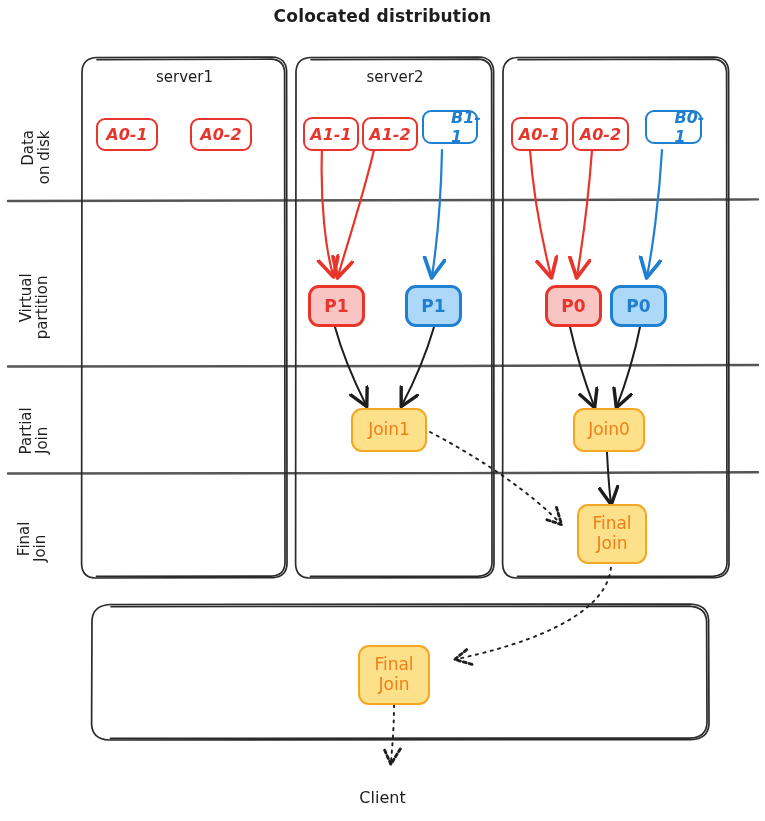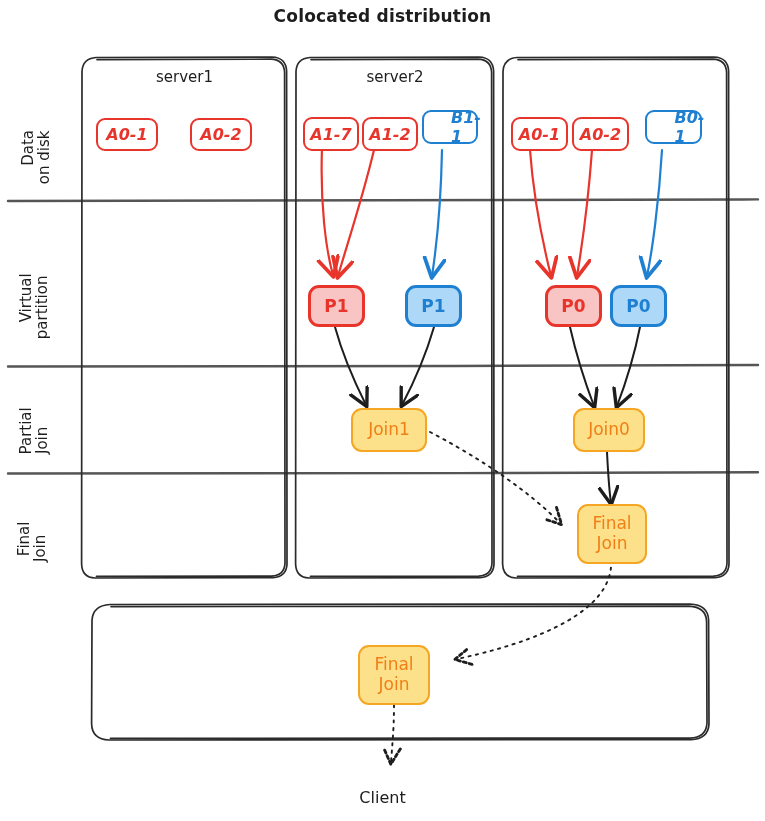--- a/index.html
+++ b/index.html
@@ -148,21 +148,21 @@
   <div class="txt rowlabel" style="left:-10px;top:509px;width:100px;transform:rotate(-90deg);">
     <span class="l1">Final</span><span class="l2">Join</span>
   </div>
 
   <div class="txt boxtitle" style="left:82px;top:70px;width:205px;">server1</div>
   <div class="txt boxtitle" style="left:296px;top:70px;width:198px;">server2</div>
 
   <div class="chip red" style="left:96px;top:111px;width:62px;height:33px;">A0-1</div>
   <div class="chip red" style="left:190px;top:111px;width:62px;height:33px;">A0-2</div>
 
-  <div class="chip red" style="left:303px;top:110px;width:56px;height:34px;">A1-7</div>
+  <div class="chip red" style="left:303px;top:110px;width:56px;height:34px;">A1-1</div>
   <div class="chip red" style="left:362px;top:110px;width:56px;height:34px;">A1-2</div>
   <div class="chip blue" style="left:422px;top:110px;width:56px;height:34px;">B1-1</div>
 
   <div class="chip red" style="left:511px;top:110px;width:57px;height:34px;">A0-1</div>
   <div class="chip red" style="left:572px;top:110px;width:57px;height:34px;">A0-2</div>
   <div class="chip blue" style="left:645px;top:110px;width:57px;height:34px;">B0-1</div>
 
   <div class="pbox red" style="left:308px;top:285px;width:57px;height:42px;">P1</div>
   <div class="pbox blue" style="left:405px;top:285px;width:57px;height:42px;">P1</div>
 

